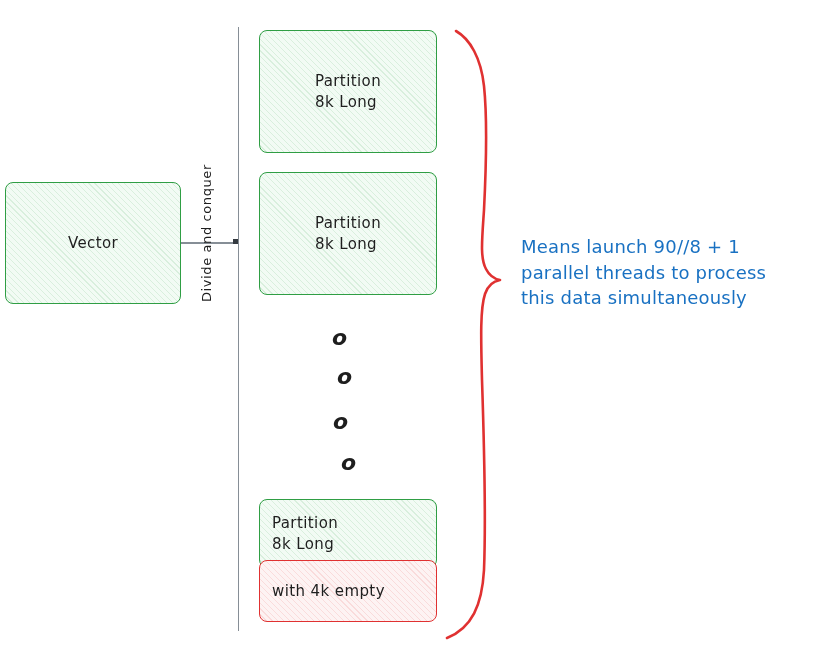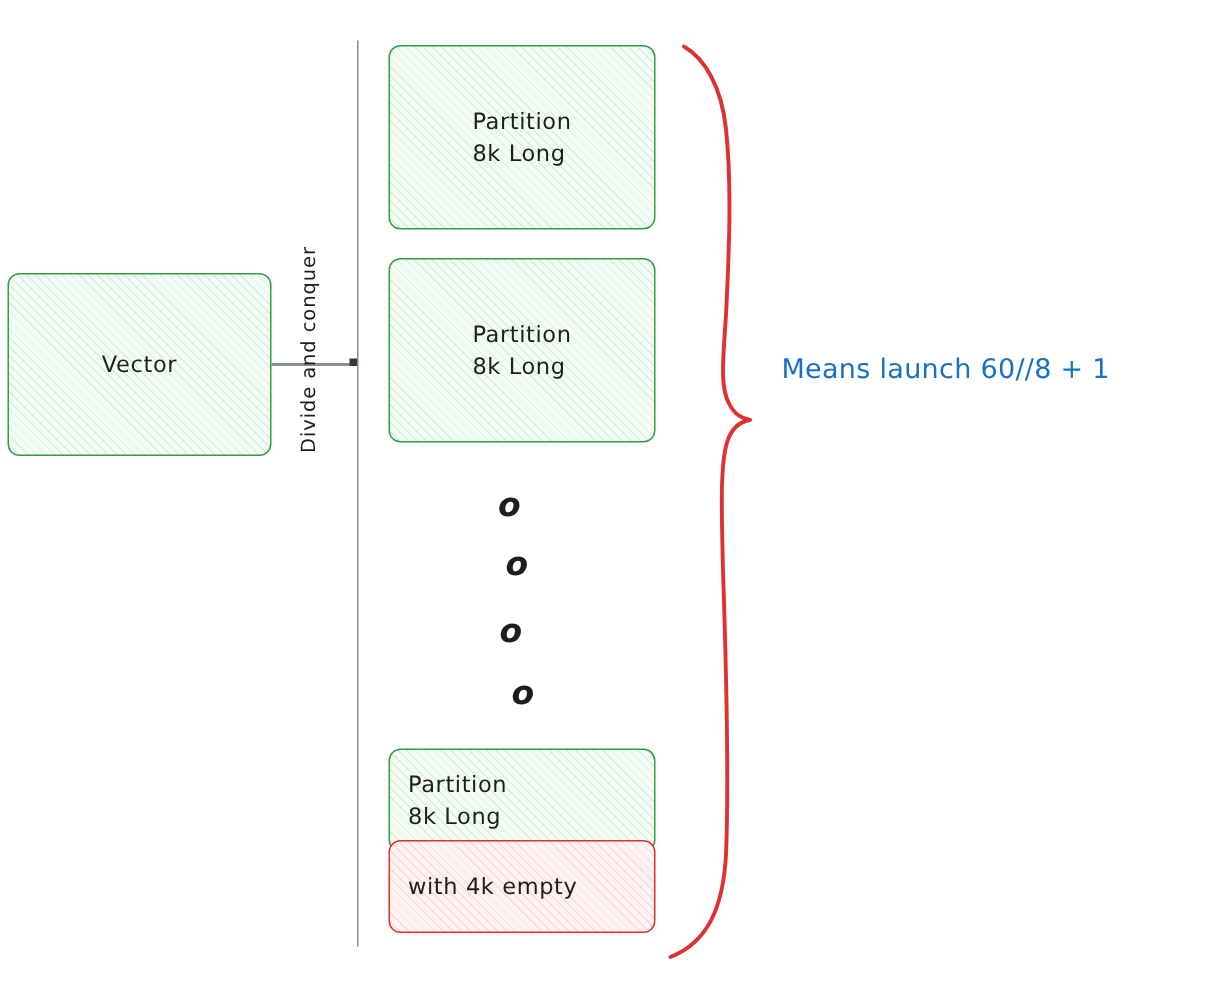--- a/index.html
+++ b/index.html
@@ -211,16 +211,18 @@
          C 488 124, 486 170, 484 210
          C 482 240, 480 258, 486 269
          C 490 277, 495 279, 500 280
          C 494 281, 488 285, 485 294
          C 480 309, 481 340, 482 380
          C 484 440, 486 520, 484 570
          C 482 605, 472 628, 447 638" fill="none" stroke="#e03131" stroke-width="2.6" stroke-linecap="round" stroke-linejoin="round"></path>
   </svg>
 
   <div id="annotation">
-    <div class="aline">Means launch 60//8 + 1</div>
+    <div class="aline">Means launch 90//8 + 1</div>
+    <div class="aline">parallel threads to process</div>
+    <div class="aline">this data simultaneously</div>
   </div>
 
 </div>
 
 </body></html>

